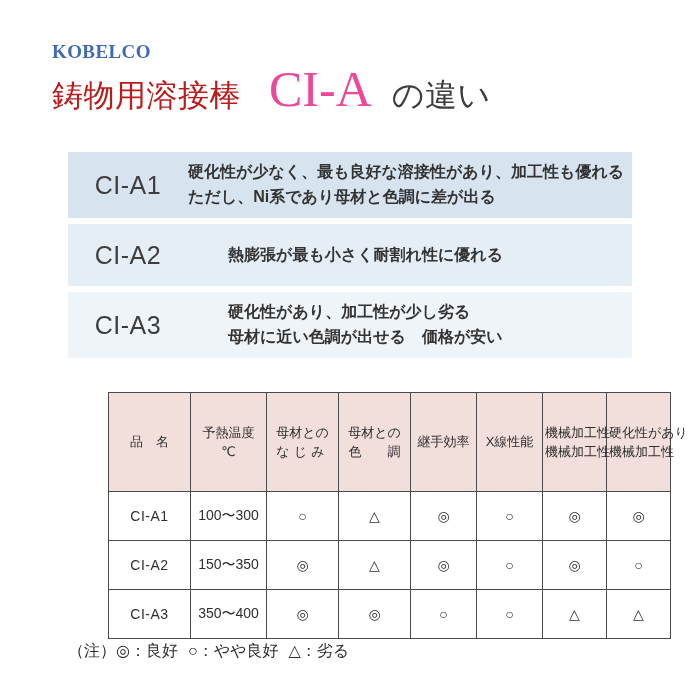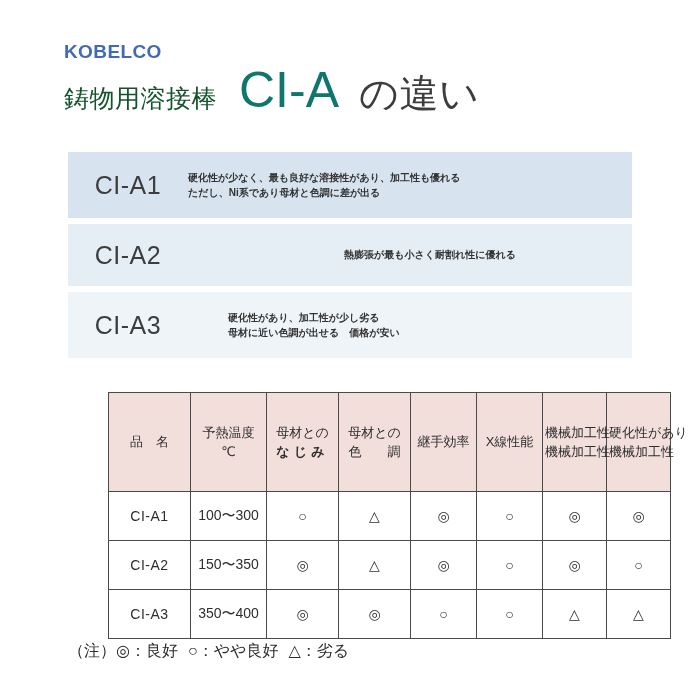--- a/index.html
+++ b/index.html
@@ -18,52 +18,53 @@
   .page {
     position: relative;
     width: 700px;
     height: 700px;
     box-sizing: border-box;
   }
 
   
   .header {
     position: absolute;
-    left: 64px;
+    left: 52px;
     top: 42px;
     width: 580px;
+    font-family: Liberation Serif, serif;
   }
   .brand {
     font-size: 19px;
     font-weight: bold;
     letter-spacing: 0.4px;
     color: #4169b5;
     line-height: 1;
     margin-bottom: 6px;
   }
   .title-line {
     display: flex;
     align-items: baseline;
     white-space: nowrap;
   }
   .title-main {
-    font-size: 25px;
-    color: #14532d;
+    font-size: 31px;
+    color: #b91c1c;
     letter-spacing: 0.5px;
   }
   .title-code {
     font-size: 50px;
-    color: #0f766e;
+    color: #ec4899;
     letter-spacing: 0px;
-    margin-left: 22px;
+    margin-left: 28px;
     line-height: 0.9;
     font-weight: 400;
   }
   .title-tail {
-    font-size: 39px;
+    font-size: 32px;
     color: #3d3d3d;
     margin-left: 20px;
     letter-spacing: 0.5px;
   }
 
   
   .boxes {
     position: absolute;
     left: 68px;
     top: 152px;
@@ -82,27 +83,27 @@
   .desc-label {
     width: 120px;
     flex: 0 0 120px;
     text-align: center;
     font-size: 25px;
     color: #3d3d3d;
     letter-spacing: 0.5px;
   }
   .desc-text {
     flex: 1 1 auto;
-    font-size: 10px;
+    font-size: 16px;
     line-height: 1.55;
     color: #333333;
     font-weight: bold;
   }
   .desc-box.b1 .desc-text { padding-left: 0px; }
-  .desc-box.b2 .desc-text { padding-left: 40px; text-align: center; }
+  .desc-box.b2 .desc-text { padding-left: 40px; }
   .desc-box.b3 .desc-text { padding-left: 40px; }
   .desc-text div { white-space: nowrap; }
 
   
   .table-wrap {
     position: absolute;
     left: 60px;
     top: 392px;
     width: 562px;
     margin-left: 48px;
@@ -129,21 +130,21 @@
   table.spec th .th-inner div { white-space: nowrap; }
   table.spec td {
     height: 46px;
     background: #ffffff;
     font-size: 14px;
   }
   td.mark { font-size: 15px; letter-spacing: 0px; }
   td.name { font-size: 14px; letter-spacing: 0.5px; }
   td.temp { font-size: 14px; letter-spacing: 0px; }
 
-  .spaced { letter-spacing: 0.32em; font-weight: bold; }
+  .spaced { letter-spacing: 0.32em; }
 
   
   .footnote {
     position: absolute;
     left: 68px;
     top: 641px;
     font-size: 16px;
     color: #2e2e2e;
     white-space: nowrap;
   }

